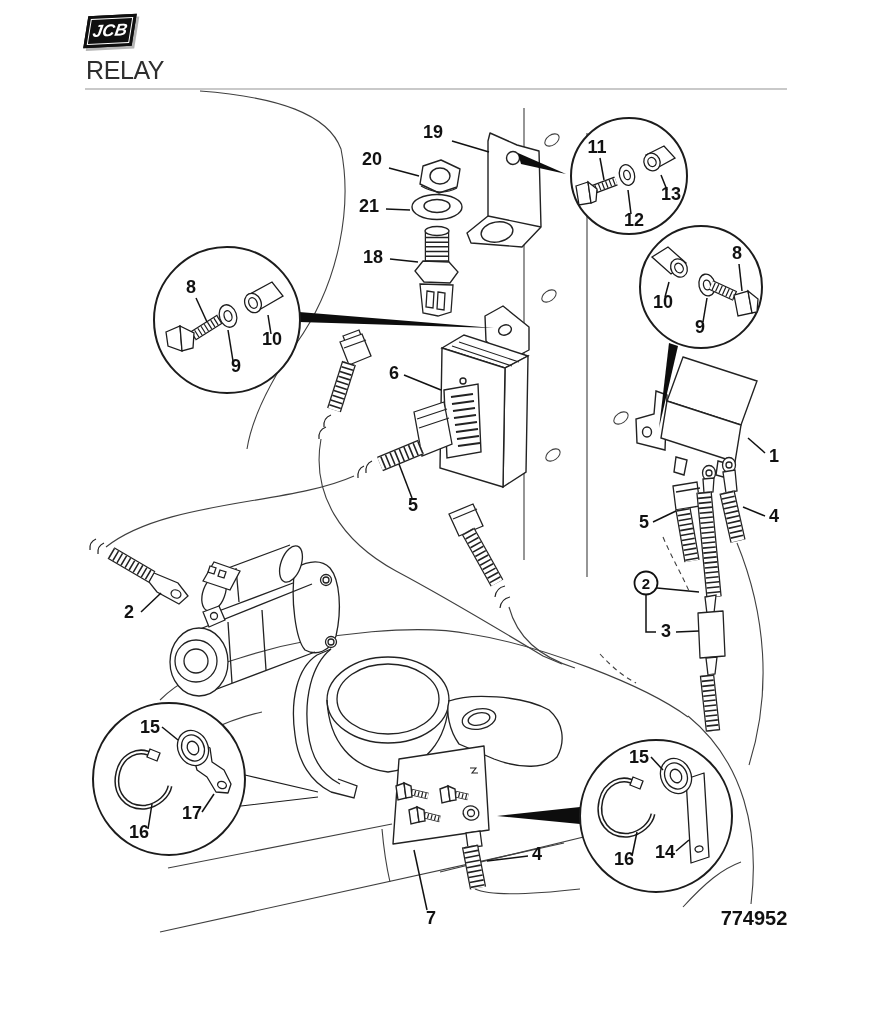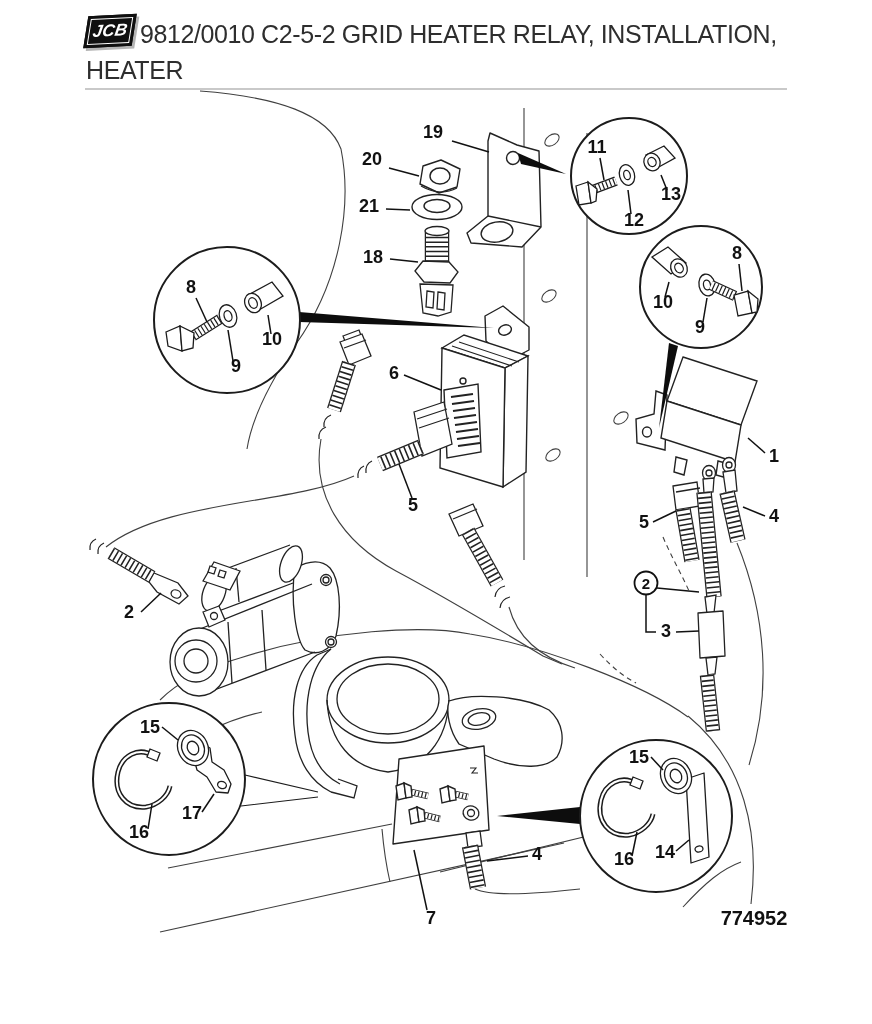--- a/index.html
+++ b/index.html
@@ -398,18 +398,17 @@
     <text class="lbl-sm" x="646" y="589" text-anchor="middle">2</text>
   </g>
 
   <text class="dnum" x="754" y="925" text-anchor="middle">774952</text>
 </svg>
 
 <div class="header">
   <div class="logo">
     <span class="logo-text">JCB</span>
   </div>
-  <div class="title-line1">9812/0010 C2-5-2 GRID HEATER RELAY, INSTALLATION,</div>
-  <div class="title-line2">HEATER</div>
+  <div class="title-line2">RELAY</div>
   <div class="rule"></div>
 </div>
 
 </div>
 
 </body></html>

